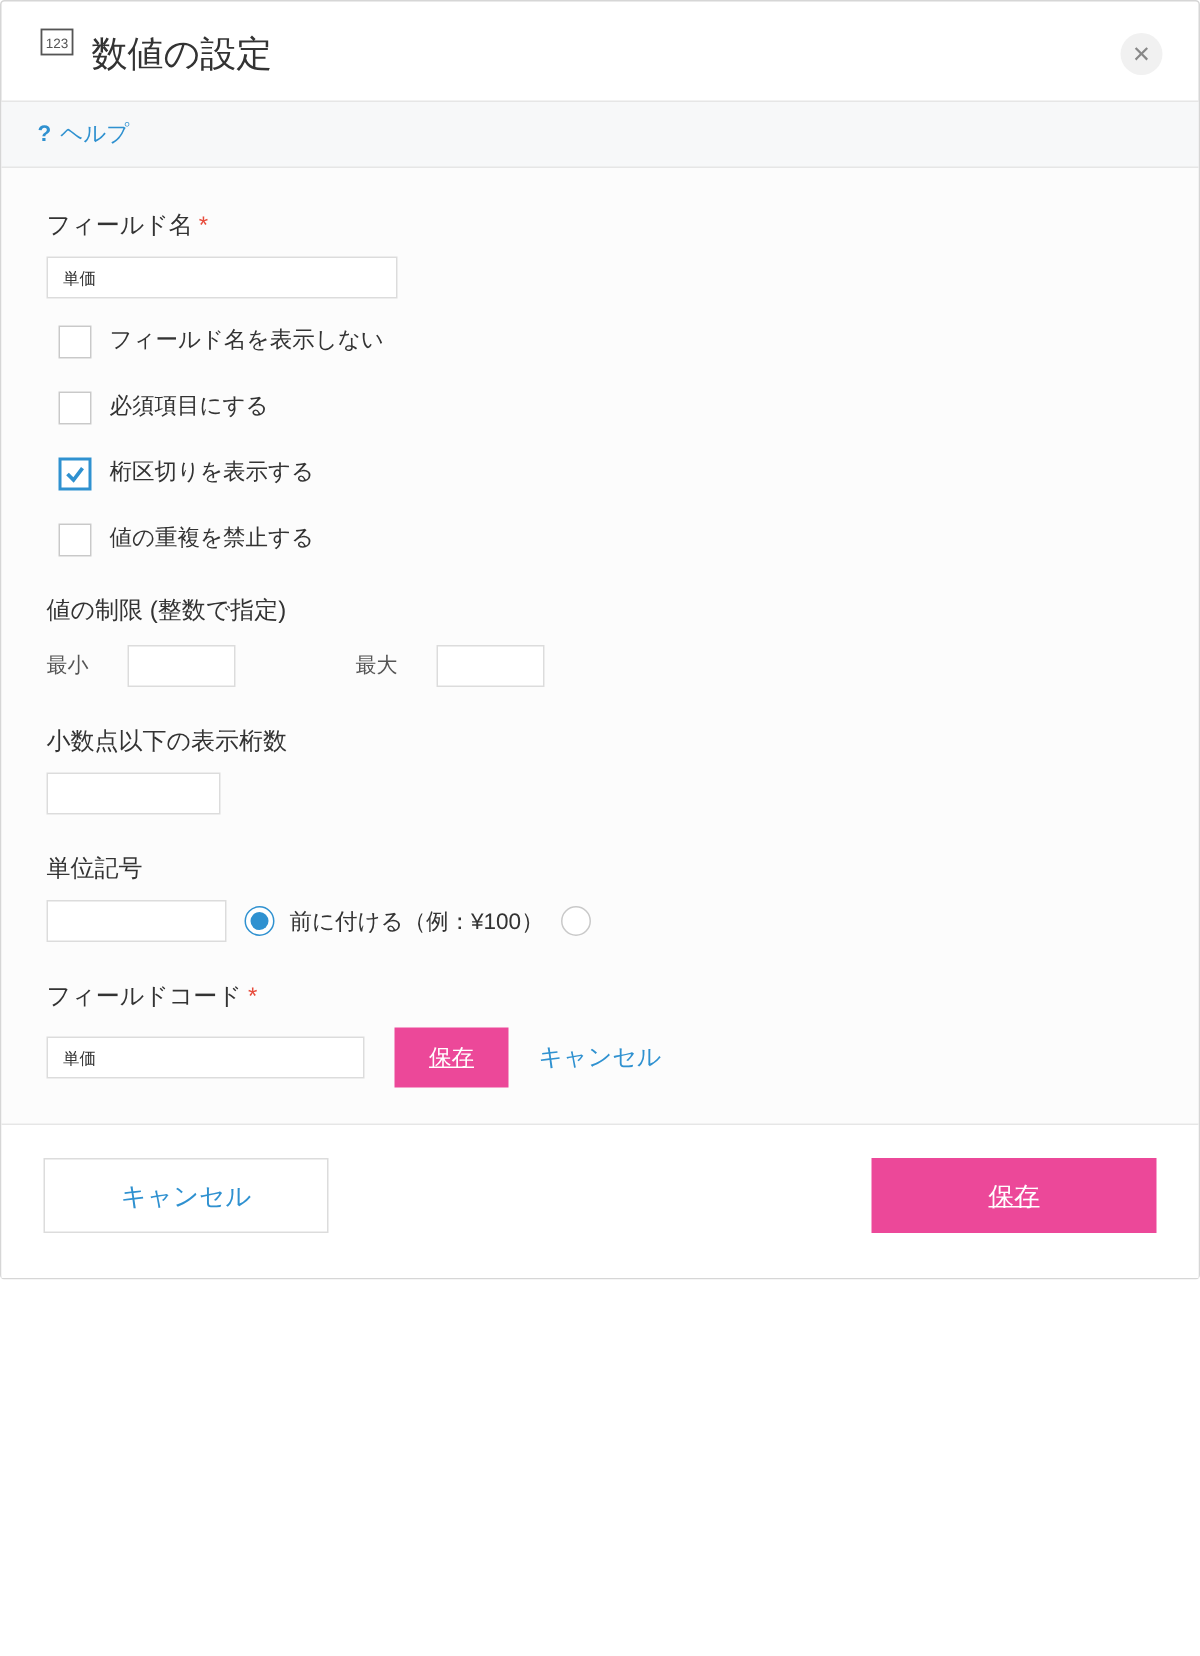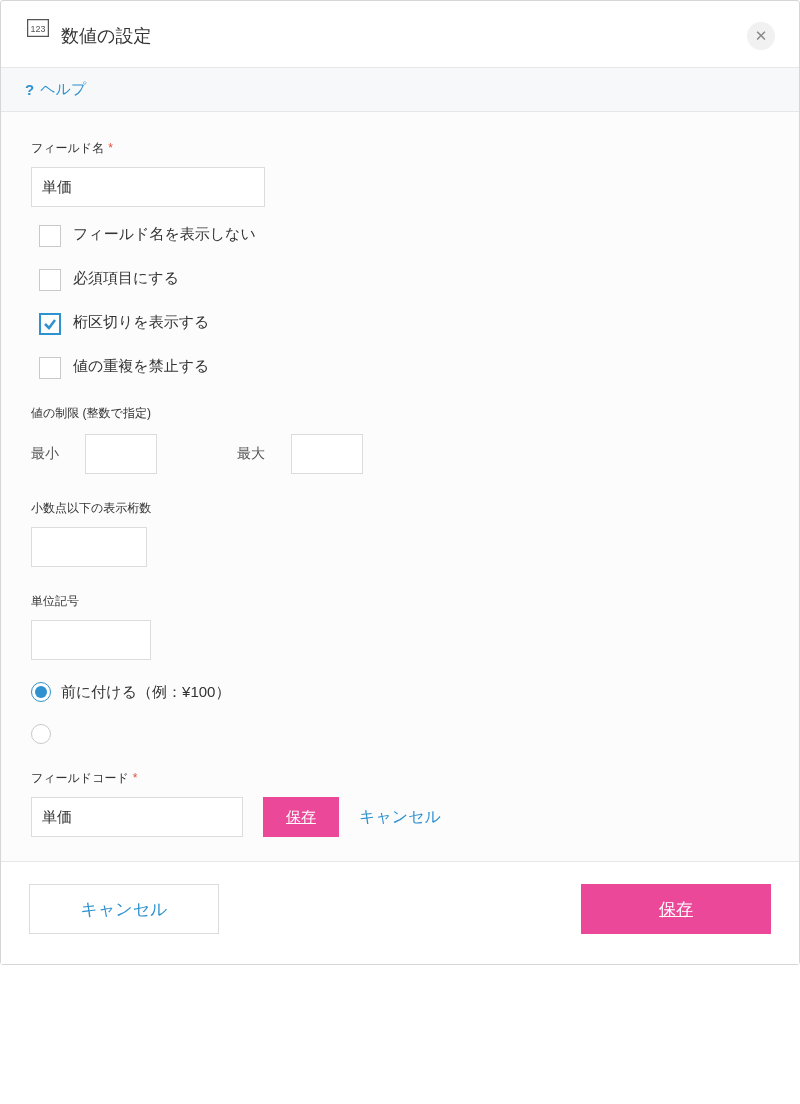--- a/index.html
+++ b/index.html
@@ -30,21 +30,21 @@
     align-items: center;
     gap: 12px;
   }
   .title-icon {
     width: 22px;
     height: 34px;
     position: relative;
   }
   .title-icon svg { display: block; }
   .dialog-title {
-    font-size: 18px;
+    font-size: 24px;
     font-weight: 400;
     margin: 0;
     color: #333;
   }
   .close-btn {
     width: 28px;
     height: 28px;
     border-radius: 50%;
     background: #f1f1f1;
     color: #888;
@@ -69,31 +69,31 @@
   }
   .help-link .qmark {
     font-weight: 700;
   }
   .body {
     padding: 28px 30px 24px 30px;
     background: #fcfcfc;
   }
   .field-block { margin-bottom: 26px; }
   .field-label {
-    font-size: 12px;
+    font-size: 16px;
     color: #333;
     margin-bottom: 10px;
   }
   .req { color: #e74c3c; margin-left: 4px; }
   .text-input {
     border: 1px solid #dcdcdc;
     background: #fff;
-    height: 40px;
+    height: 28px;
     padding: 0 10px;
-    font-size: 15px;
+    font-size: 11px;
     color: #333;
   }
   .text-input.w-med { width: 234px; }
   .text-input.w-sm  { width: 116px; }
   .text-input.w-xs  { width: 72px; }
   .text-input.w-s2  { width: 120px; }
   .text-input.w-fc  { width: 212px; }
 
   .check-list { margin-top: 18px; }
   .check-item {
@@ -128,22 +128,22 @@
   }
   .limit-sub {
     font-size: 14px;
     color: #555;
     margin-right: 2px;
   }
   .limit-row .gap { width: 32px; }
 
   .unit-row {
     display: flex;
-    gap: 22px;
-    flex-direction: column;
+    align-items: center;
+    gap: 12px;
   }
   .radio-item {
     display: flex;
     align-items: center;
     gap: 10px;
     cursor: pointer;
   }
   .radio {
     width: 20px;
     height: 20px;

